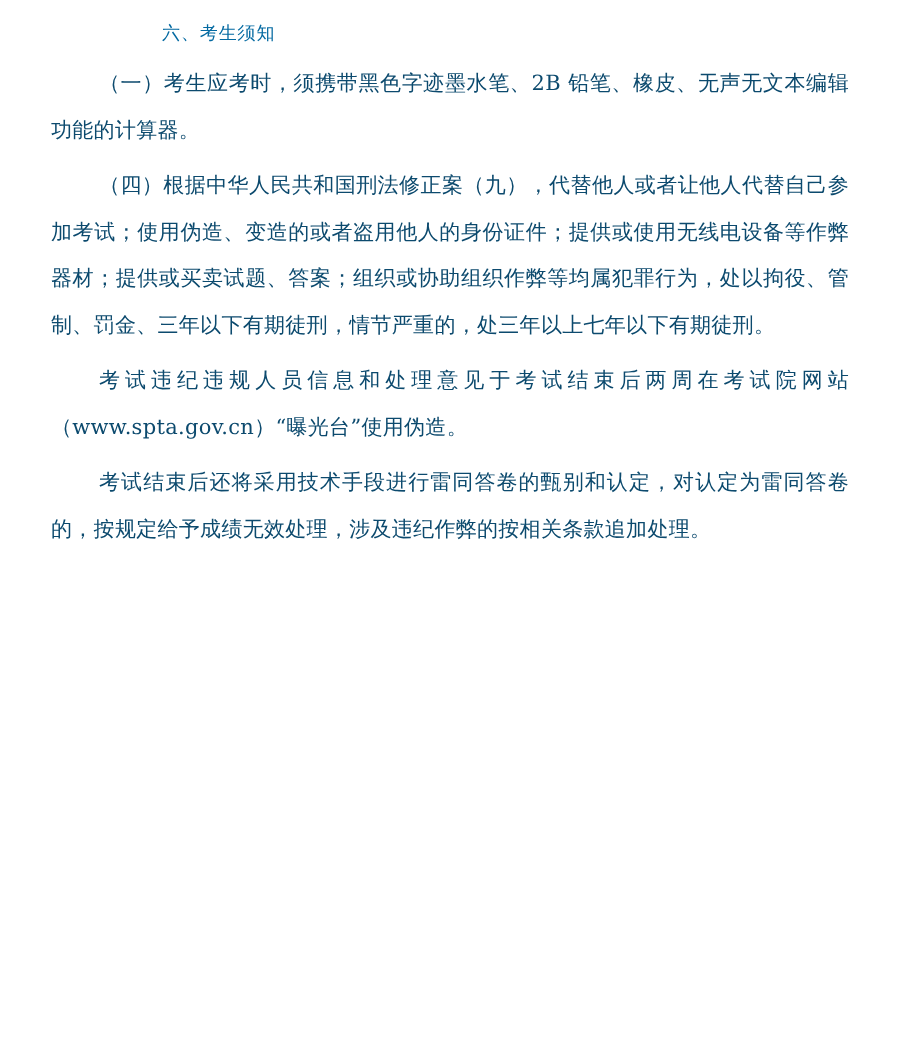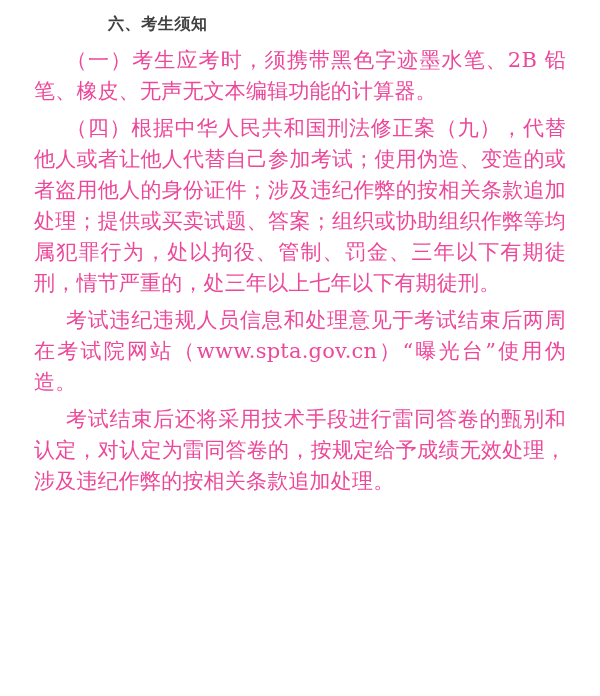--- a/index.html
+++ b/index.html
@@ -16,56 +16,56 @@
   }
   .page {
     position: relative;
     width: 600px;
     height: 696px;
     box-sizing: border-box;
     padding: 8px 34px 0 34px;
   }
   .heading {
     font-family: "DejaVu Serif", "Liberation Serif", serif;
-    font-weight: bold;
-    font-size: 16px;
+    font-weight: normal;
+    font-size: 12px;
     letter-spacing: 0.6px;
     margin: 6px 0 10px 74px;
-    color: #404040;
+    color: #0369a1;
     white-space: nowrap;
   }
   .para {
-    font-size: 21px;
+    font-size: 14px;
     line-height: 31px;
     text-align: justify;
     text-justify: inter-ideograph;
     text-indent: 32px;
     margin: 0 0 4px 0;
     letter-spacing: 0.2px;
-    color: #ec4899;
+    color: #0c4a6e;
   }
   .blk {
     margin-bottom: 6px;
   }
 </style>
 </head>
 <body>
 
 <div class="page">
 
   <div class="heading">六、考生须知</div>
 
   <div class="blk">
     <p class="para">（一）考生应考时，须携带黑色字迹墨水笔、2B 铅笔、橡皮、无声无文本编辑功能的计算器。</p>
   </div>
 
 
 
   <div class="blk">
-    <p class="para">（四）根据中华人民共和国刑法修正案（九），代替他人或者让他人代替自己参加考试；使用伪造、变造的或者盗用他人的身份证件；涉及违纪作弊的按相关条款追加处理；提供或买卖试题、答案；组织或协助组织作弊等均属犯罪行为，处以拘役、管制、罚金、三年以下有期徒刑，情节严重的，处三年以上七年以下有期徒刑。</p>
+    <p class="para">（四）根据中华人民共和国刑法修正案（九），代替他人或者让他人代替自己参加考试；使用伪造、变造的或者盗用他人的身份证件；提供或使用无线电设备等作弊器材；提供或买卖试题、答案；组织或协助组织作弊等均属犯罪行为，处以拘役、管制、罚金、三年以下有期徒刑，情节严重的，处三年以上七年以下有期徒刑。</p>
   </div>
 
   <div class="blk">
     <p class="para">考试违纪违规人员信息和处理意见于考试结束后两周在考试院网站（www.spta.gov.cn）“曝光台”使用伪造。</p>
   </div>
 
   <div class="blk">
     <p class="para">考试结束后还将采用技术手段进行雷同答卷的甄别和认定，对认定为雷同答卷的，按规定给予成绩无效处理，涉及违纪作弊的按相关条款追加处理。</p>
   </div>
 

